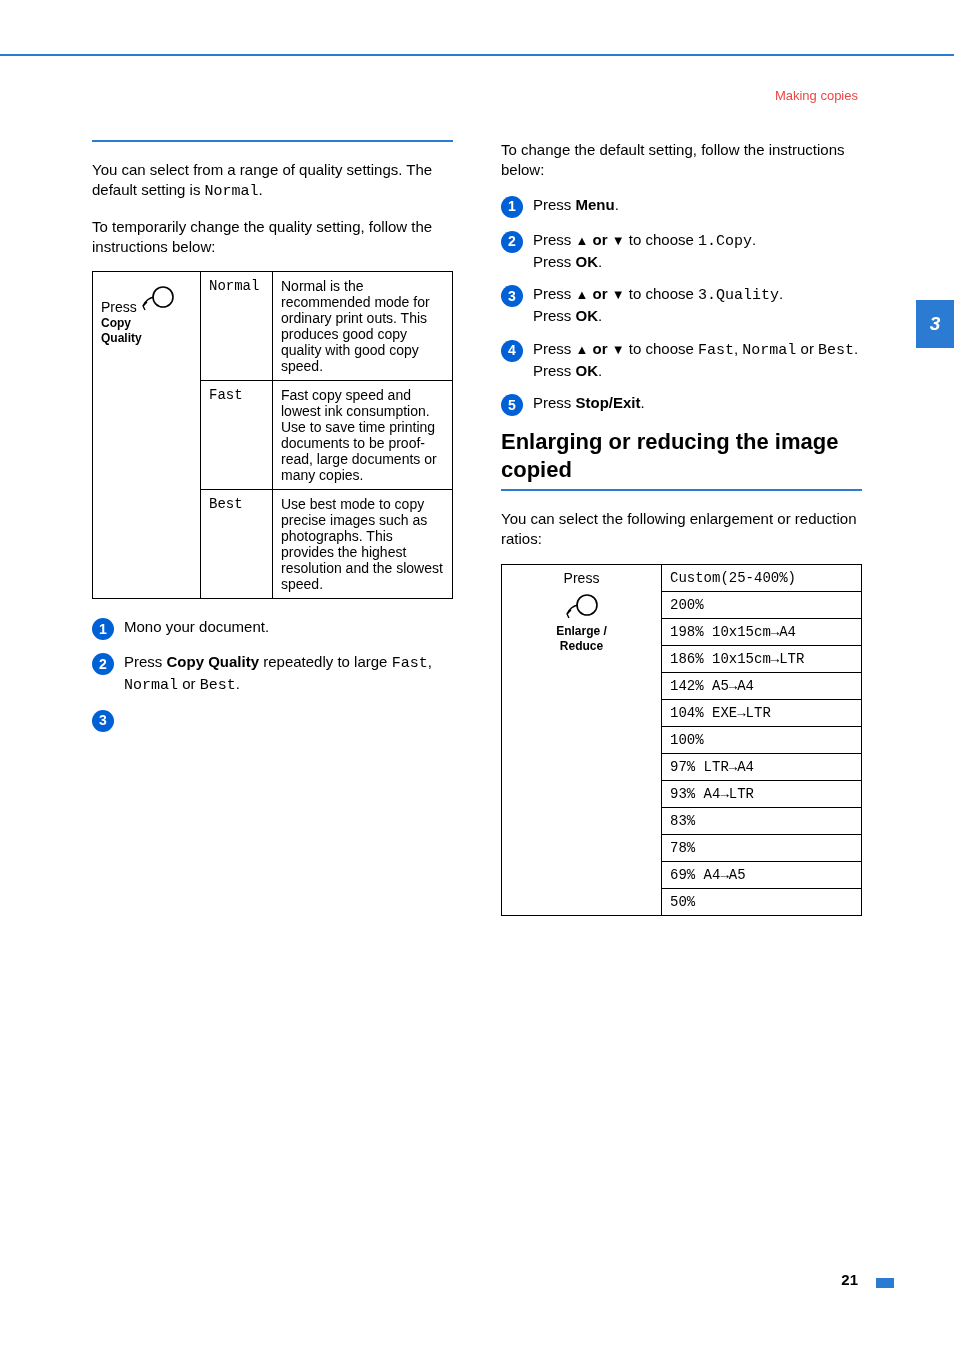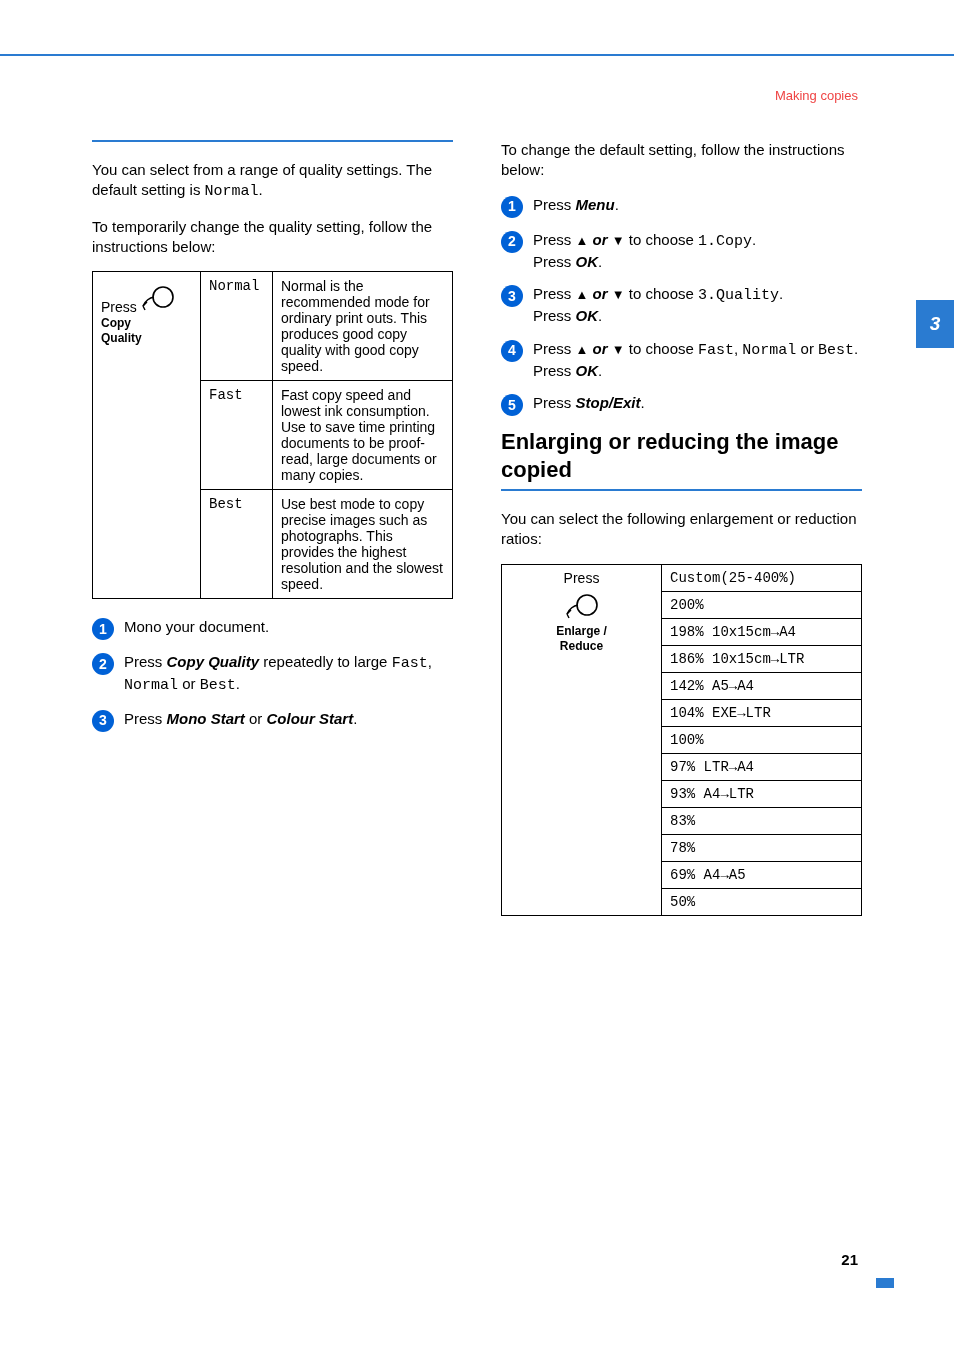--- a/index.html
+++ b/index.html
@@ -42,21 +42,21 @@
     line-height: 1.25;
     margin-bottom: 6px;
   }
   .h2-rule {
     height: 2px;
     background: #2a7bd1;
     margin-bottom: 18px;
   }
   p { line-height: 1.35; margin-bottom: 14px; }
   .mono { font-family: "Courier New", Courier, monospace; }
-  .bold { font-weight: bold; font-style: italic; }
+  .bold { font-weight: bold; }
   
   table.tbl {
     border-collapse: collapse;
     width: 100%;
     font-size: 14px;
     margin: 6px 0 18px 0;
   }
   table.tbl td, table.tbl th {
     border: 1px solid #000;
     padding: 6px 8px;
@@ -124,21 +124,21 @@
     color: #fff;
     font-size: 19px;
     font-style: italic;
     font-weight: bold;
     display: flex;
     align-items: center;
     justify-content: center;
   }
   .page-num {
     position: absolute;
-    bottom: 80px;
+    bottom: 60px;
     right: 96px;
     font-weight: bold;
     font-size: 15px;
   }
   .page-tick {
     position: absolute;
     bottom: 60px;
     right: 60px;
     width: 18px;
     height: 10px;
@@ -198,23 +198,20 @@
 
     <div class="step">
       <div class="step-num">2</div>
       <div class="step-body">
         <span>Press </span><span class="bold">Copy Quality</span><span> repeatedly to large </span><span class="mono">Fast</span><span>, </span><span class="mono">Normal</span><span> or </span><span class="mono">Best</span><span>.</span>
       </div>
     </div>
 
     <div class="step">
       <div class="step-num">3</div>
-      <div class="step-body">
-        <span>Press </span><span class="bold">Mono Start</span><span> or </span><span class="bold">Colour Start</span><span>.</span>
-      </div>
     </div>
   </div>
 
   <div class="col">
     <p>To change the default setting, follow the instructions below:</p>
 
     <div class="step">
       <div class="step-num">1</div>
       <div class="step-body">
         <span>Press </span><span class="bold">Menu</span><span>.</span>

